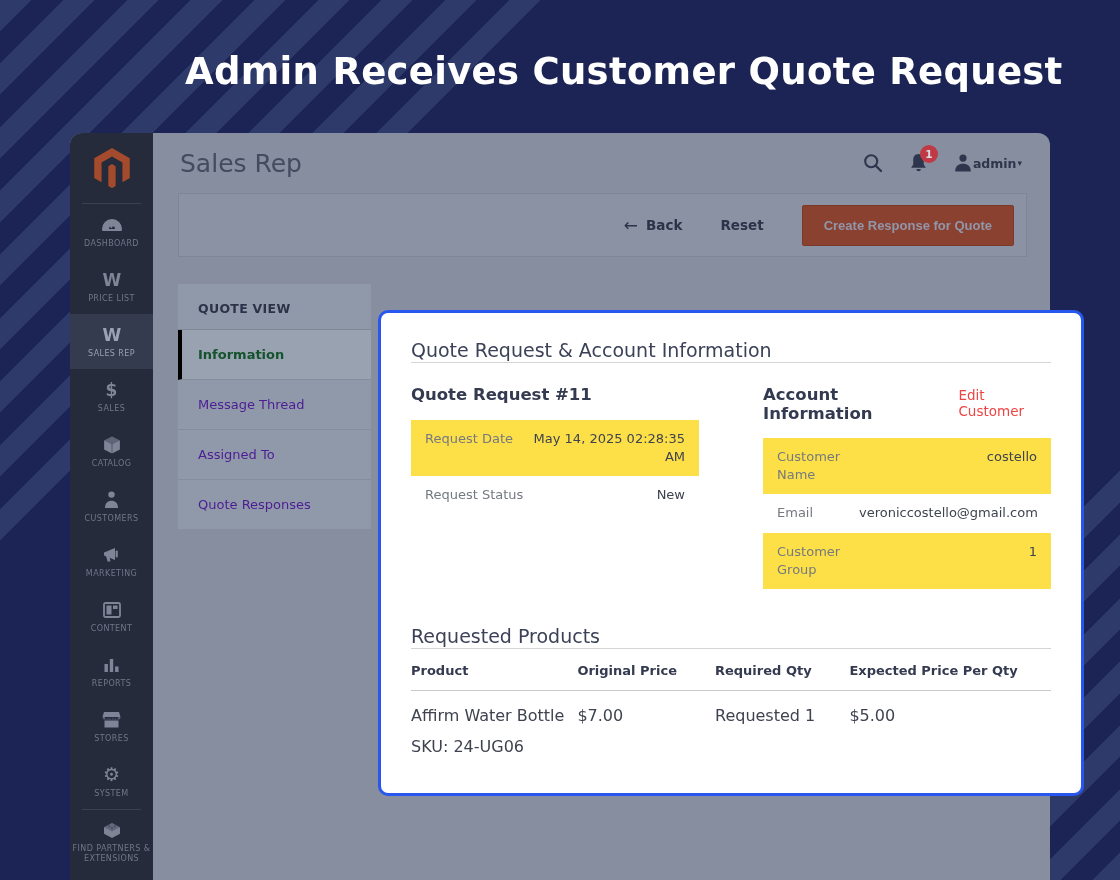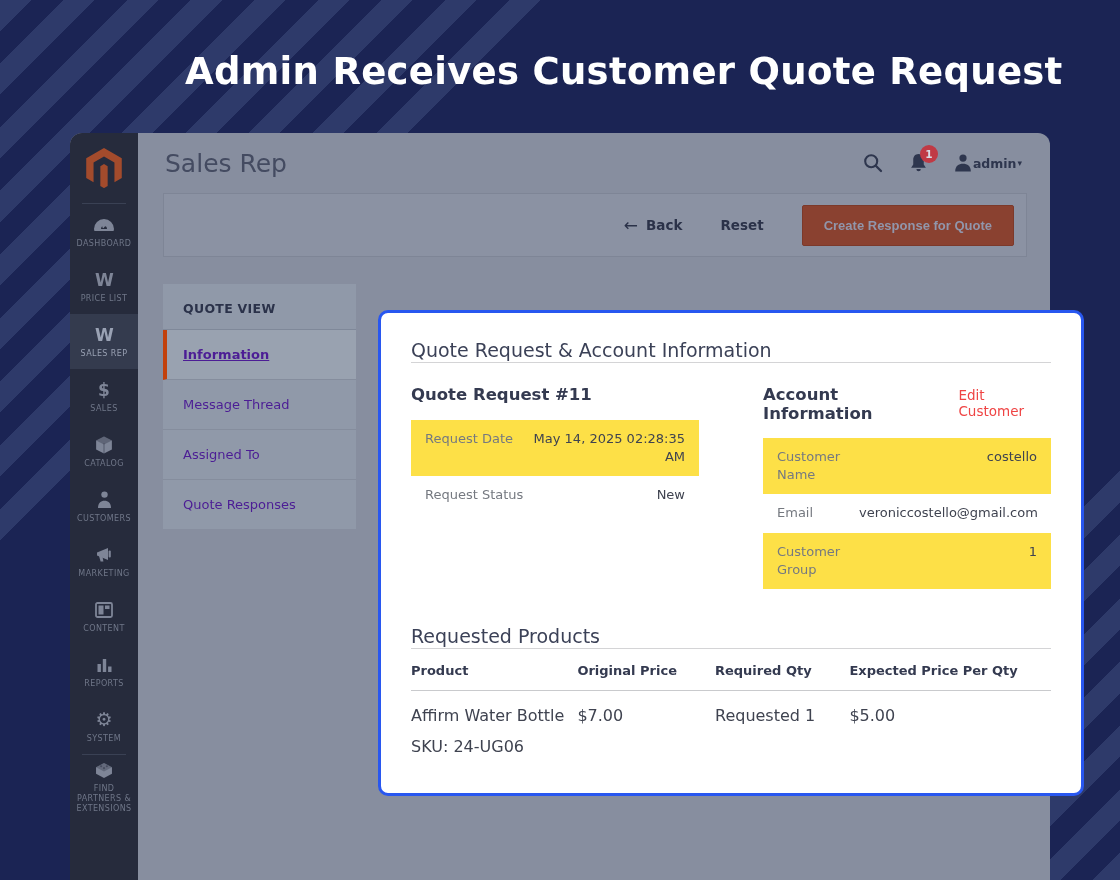--- a/index.html
+++ b/index.html
@@ -17,21 +17,21 @@
   .stripes.br { clip-path:polygon(100% 53%,100% 100%,61% 100%); }
 
   .banner-title { position:absolute; left:185px; top:50px; color:#fff;
     font-size:37px; font-weight:bold; letter-spacing:.3px; }
 
   
   .window { position:absolute; left:70px; top:133px; width:980px; height:747px;
     background:#878e9f; border-radius:12px 12px 0 0; overflow:hidden; display:flex; }
 
   
-  .sidebar { width:68px; flex-shrink:0; background:#262b3c; display:flex; flex-direction:column; }
+  .sidebar { width:83px; flex-shrink:0; background:#262b3c; display:flex; flex-direction:column; }
   .logo-box { height:70px; display:flex; align-items:center; justify-content:center; cursor:pointer; }
   .side-divider { height:1px; background:#3a4154; margin:0 12px; }
   .side-item { height:55px; display:flex; flex-direction:column; align-items:center; justify-content:center;
     gap:4px; color:#6f7688; cursor:pointer; }
   .side-item .ic { color:#7e8597; height:20px; display:flex; align-items:center; justify-content:center; }
   .side-item .lb { font-size:8px; letter-spacing:.4px; text-align:center; line-height:1.25; padding:0 2px; }
   .side-item.active { background:#343b4e; }
   .side-item.active .ic { color:#9aa2b4; }
   .side-item.active .lb { color:#98a0b2; }
   .side-item.tall { height:64px; }
@@ -63,22 +63,22 @@
     font-size:13px; padding:12px 21px; border-radius:2px; cursor:pointer; font-family:Liberation Sans, sans-serif; }
 
   
   .content-row { flex:1; position:relative; }
   .qv-panel { position:absolute; left:25px; top:27px; width:193px; background:#9099a9; }
   .qv-head { padding:17px 20px 13px; font-size:12.5px; font-weight:bold; color:#2b324a;
     border-bottom:1px solid #7f8899; letter-spacing:.3px; }
   .qv-item { padding:17px 20px; font-size:13px; color:#4c1d95; cursor:pointer;
     border-bottom:1px solid #858d9d; }
   .qv-item:last-child { border-bottom:none; }
-  .qv-item.active { background:#99a2b0; border-left:4px solid #c2410c; padding-left:16px;
-    font-weight:bold; color:#4c1d95;text-decoration:underline; }
+  .qv-item.active { background:#99a2b0; border-left:4px solid #000000; padding-left:16px;
+    font-weight:bold; color:#14532d; }
 
   
   .card { position:absolute; left:378px; top:310px; width:706px; height:486px;
     background:#fff; border:3px solid #2857f0; border-radius:10px;
     padding:26px 30px; overflow:hidden; z-index:10; }
   .section-title { font-size:19px; color:#3b4157; padding-bottom:1px; border-bottom:1px solid #d4d4d6; }
   .cols { display:flex; gap:64px; margin-top:22px; }
   .col { flex:1; min-width:0; }
   .col-head { display:flex; align-items:baseline; gap:12px; margin-bottom:15px; min-height:20px; }
   .col-head h3 { font-size:16.5px; font-weight:bold; color:#343a50; }
@@ -197,20 +197,30 @@
       <span class="ic">
         <svg width="17" height="16" viewBox="0 0 17 16">
             <rect fill="currentColor" x="1.5" y="7" width="3.4" height="8"></rect>
             <rect fill="currentColor" x="6.8" y="2" width="3.4" height="13"></rect>
             <rect fill="currentColor" x="12.1" y="9.5" width="3.4" height="5.5"></rect>
           </svg>
       </span>
       <span class="lb">REPORTS</span>
     </div>
 
+    <div class="side-item">
+      <span class="ic">
+        <svg width="19" height="17" viewBox="0 0 19 17">
+            <path fill="currentColor" d="M2 1 h15 l1.5 5 H.5 Z"></path>
+            <path fill="currentColor" d="M.5 6 a2.6 2.6 0 0 0 5.2 0 a2.6 2.6 0 0 0 5.2 0 a2.6 2.6 0 0 0 5.2 0 h2.4 a2.6 2.6 0 0 1-5.2 0 a2.6 2.6 0 0 1-5.2 0 a2.6 2.6 0 0 1-5.2 0 Z" opacity=".6"></path>
+            <rect fill="currentColor" x="2.5" y="9.5" width="14" height="7"></rect>
+          </svg>
+      </span>
+      <span class="lb">STORES</span>
+    </div>
 
     <div class="side-item">
       <span class="ic">
           <span class="glyph-gear">⚙</span>
         </span>
       <span class="lb">SYSTEM</span>
     </div>
 
     <div class="side-divider"></div>
 

